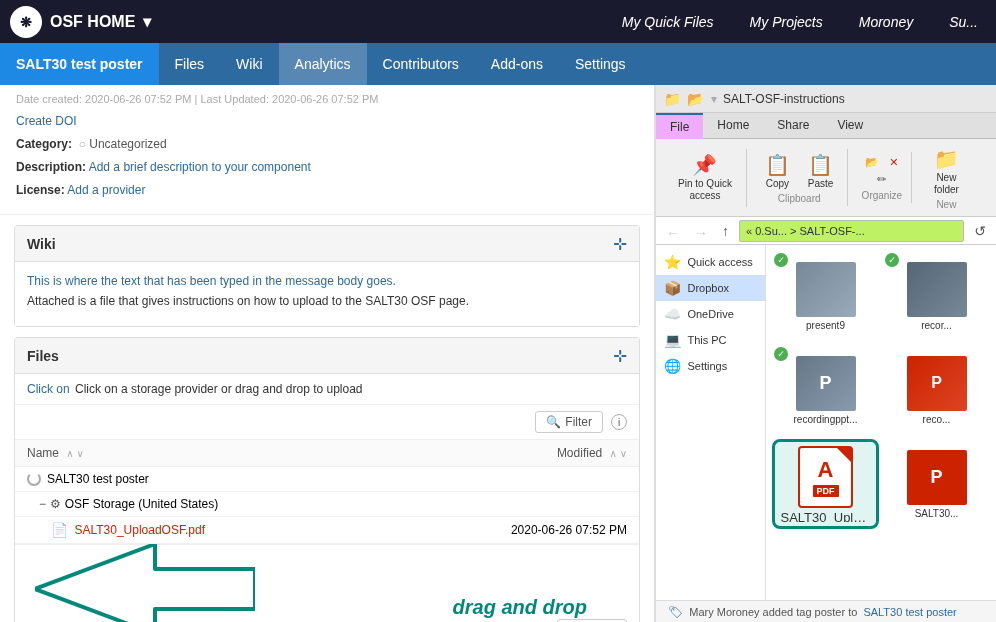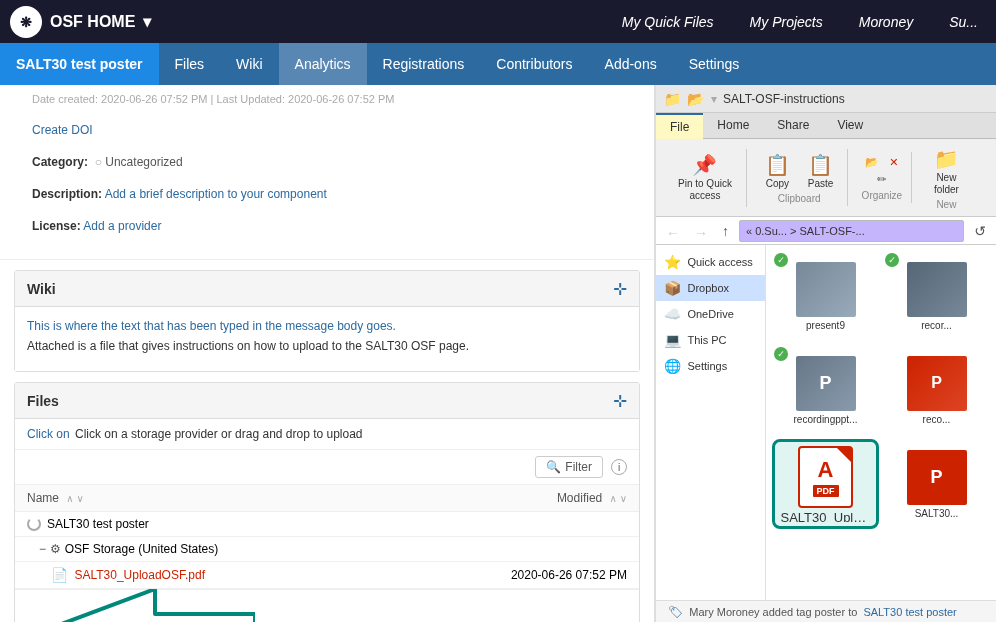--- a/index.html
+++ b/index.html
@@ -92,36 +92,36 @@
     
     .left-panel {
       width: 655px;
       background: white;
       overflow-y: auto;
       padding: 0;
       border-right: 1px solid #ddd;
     }
 
     .meta-section {
-      padding: 8px 32px;
+      padding: 8px 16px;
       border-bottom: 1px solid #eee;
       font-size: 12px;
       color: #555;
     }
     .meta-section .date-row {
       color: #aaa;
       font-size: 11px;
       margin-bottom: 4px;
     }
     .meta-link {
       color: #2d6a9f;
       cursor: pointer;
     }
     .meta-row {
-      margin: 18px 0;
+      margin: 9px 0;
     }
     .meta-label {
       font-weight: bold;
       color: #333;
     }
 
     
     .wiki-section {
       margin: 10px 14px;
       border: 1px solid #ddd;
@@ -298,21 +298,21 @@
       background: #e0e0e0;
       border-bottom: 1px solid #bbb;
     }
     .ribbon-tab {
       padding: 5px 14px;
       font-size: 12px;
       cursor: pointer;
       color: #333;
     }
     .ribbon-tab.active {
-      background: #fef9c3;
+      background: #f0abfc;
       border-top: 2px solid #2d6a9f;
       margin-bottom: -1px;
     }
     .ribbon-content {
       display: flex;
       align-items: center;
       padding: 4px 8px;
       gap: 4px;
     }
     .ribbon-group {
@@ -365,21 +365,21 @@
       background: none;
       border: none;
       cursor: pointer;
       color: #555;
       font-size: 14px;
       padding: 2px 4px;
     }
     .nav-btn:disabled { color: #ccc; cursor: default; }
     .address-path {
       flex: 1;
-      background: #c4b5fd;
+      background: #bef264;
       border: 1px solid #bbb;
       padding: 2px 6px;
       font-size: 11px;
       color: #333;
       border-radius: 2px;
       height: 22px;
       display: flex;
       align-items: center;
     }
 
@@ -567,21 +567,20 @@
     <span class="top-nav-link">Su...</span>
   </div>
 </div>
 
 <div class="sub-nav">
   <div class="sub-nav-title">SALT30 test poster</div>
   <div class="sub-nav-items">
     <div class="sub-nav-item">Files</div>
     <div class="sub-nav-item">Wiki</div>
     <div class="sub-nav-item active">Analytics</div>
-    <div class="sub-nav-item">Registrations</div>
     <div class="sub-nav-item">Contributors</div>
     <div class="sub-nav-item">Add-ons</div>
     <div class="sub-nav-item">Settings</div>
   </div>
 </div>
 
 <div class="main-layout">
 
   <div class="left-panel">
 

